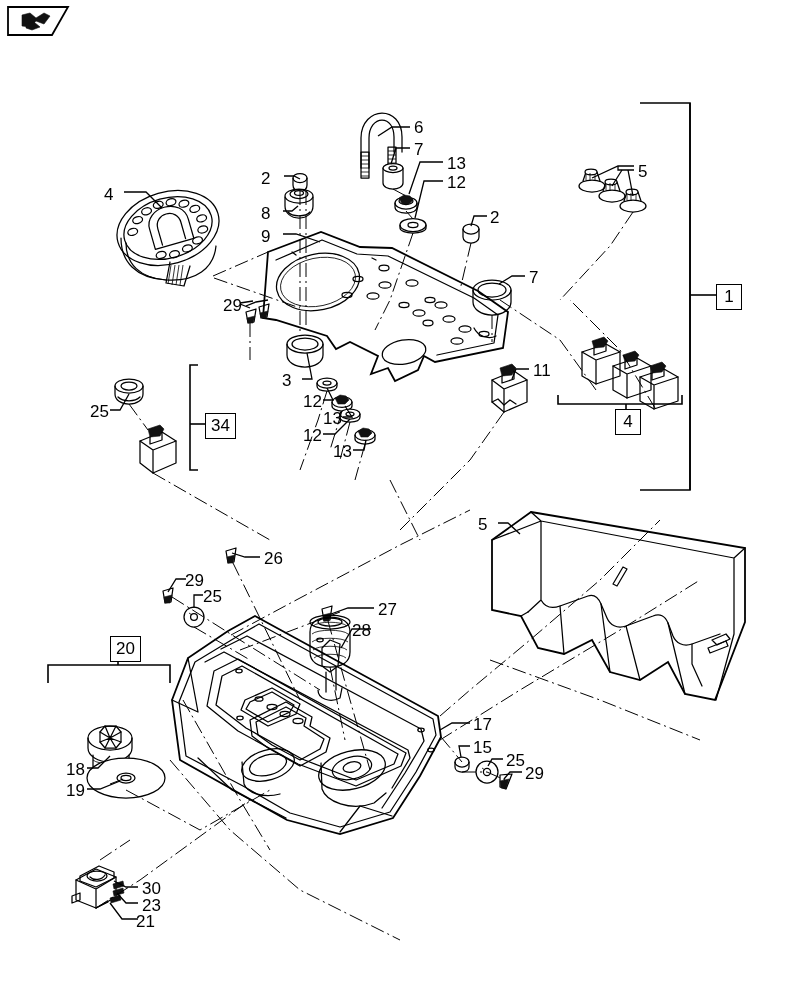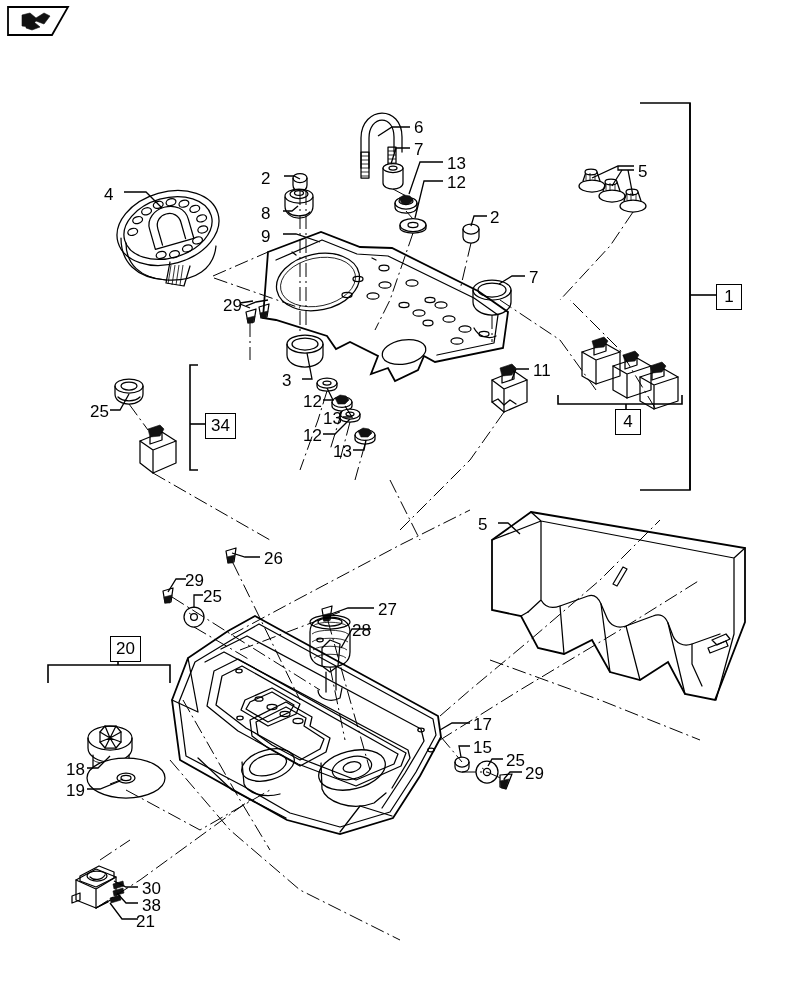--- a/index.html
+++ b/index.html
@@ -526,21 +526,21 @@
   <span class="lbl" style="left:90px;top:403px">25</span>
   <span class="lbl" style="left:223px;top:297px">29</span>
   <span class="lbl" style="left:264px;top:550px">26</span>
   <span class="lbl" style="left:185px;top:572px">29</span>
   <span class="lbl" style="left:203px;top:588px">25</span>
   <span class="lbl" style="left:378px;top:601px">27</span>
   <span class="lbl" style="left:352px;top:622px">28</span>
   <span class="lbl" style="left:66px;top:761px">18</span>
   <span class="lbl" style="left:66px;top:782px">19</span>
   <span class="lbl" style="left:142px;top:880px">30</span>
-  <span class="lbl" style="left:142px;top:897px">38</span>
+  <span class="lbl" style="left:142px;top:897px">23</span>
   <span class="lbl" style="left:136px;top:913px">21</span>
   <span class="lbl" style="left:478px;top:516px">5</span>
   <span class="lbl" style="left:473px;top:716px">17</span>
   <span class="lbl" style="left:473px;top:739px">15</span>
   <span class="lbl" style="left:506px;top:752px">25</span>
   <span class="lbl" style="left:525px;top:765px">29</span>
 
   <div class="boxlbl" style="left:716px;top:284px">1</div>
   <div class="boxlbl" style="left:615px;top:409px">4</div>
   <div class="boxlbl" style="left:205px;top:413px">34</div>

